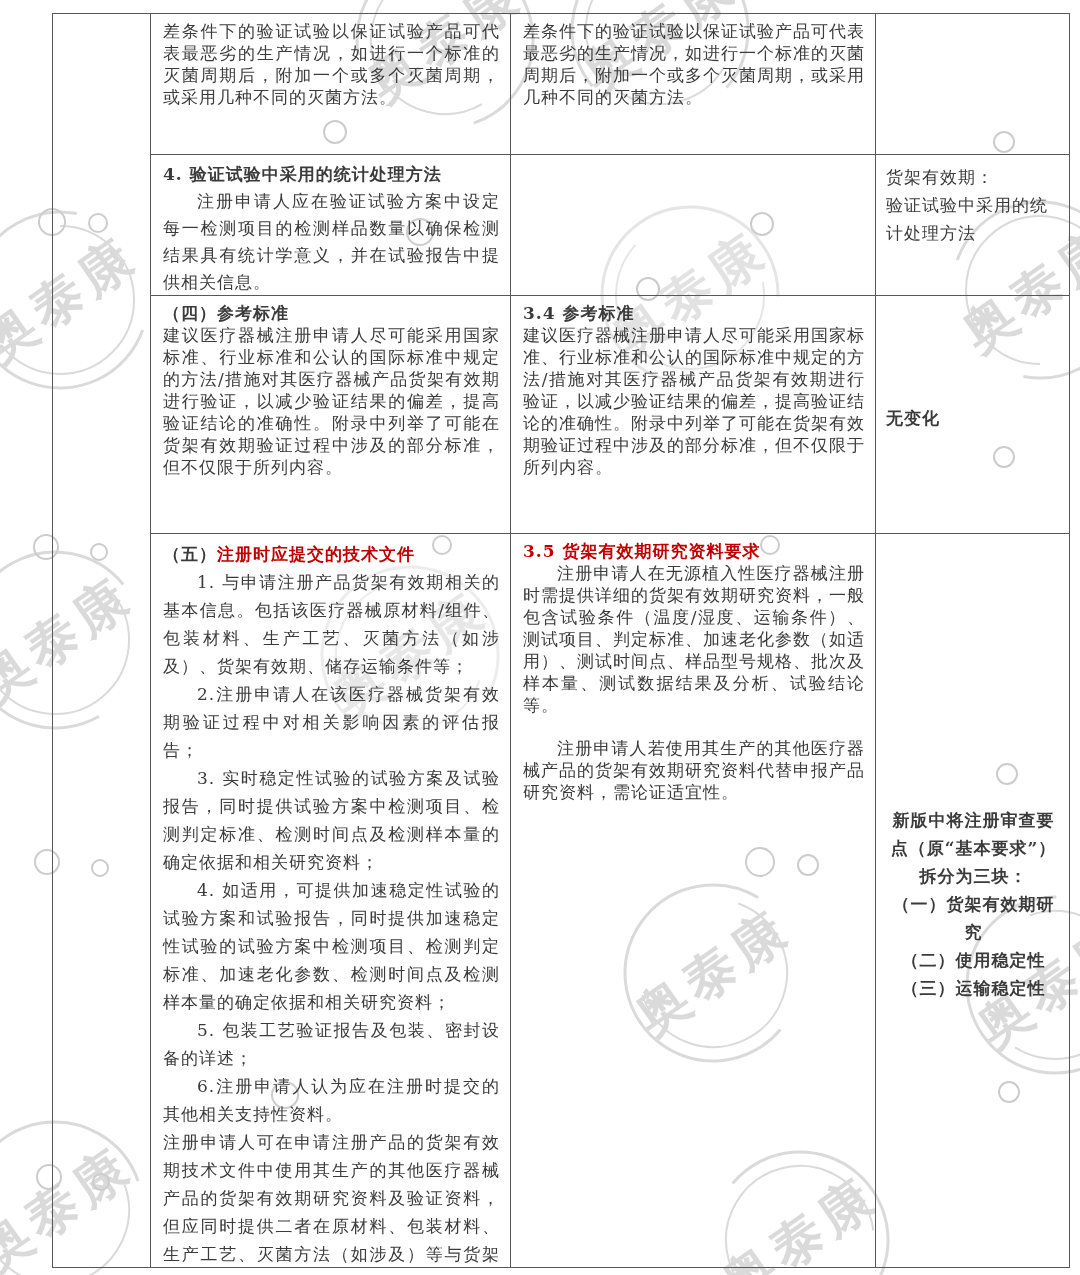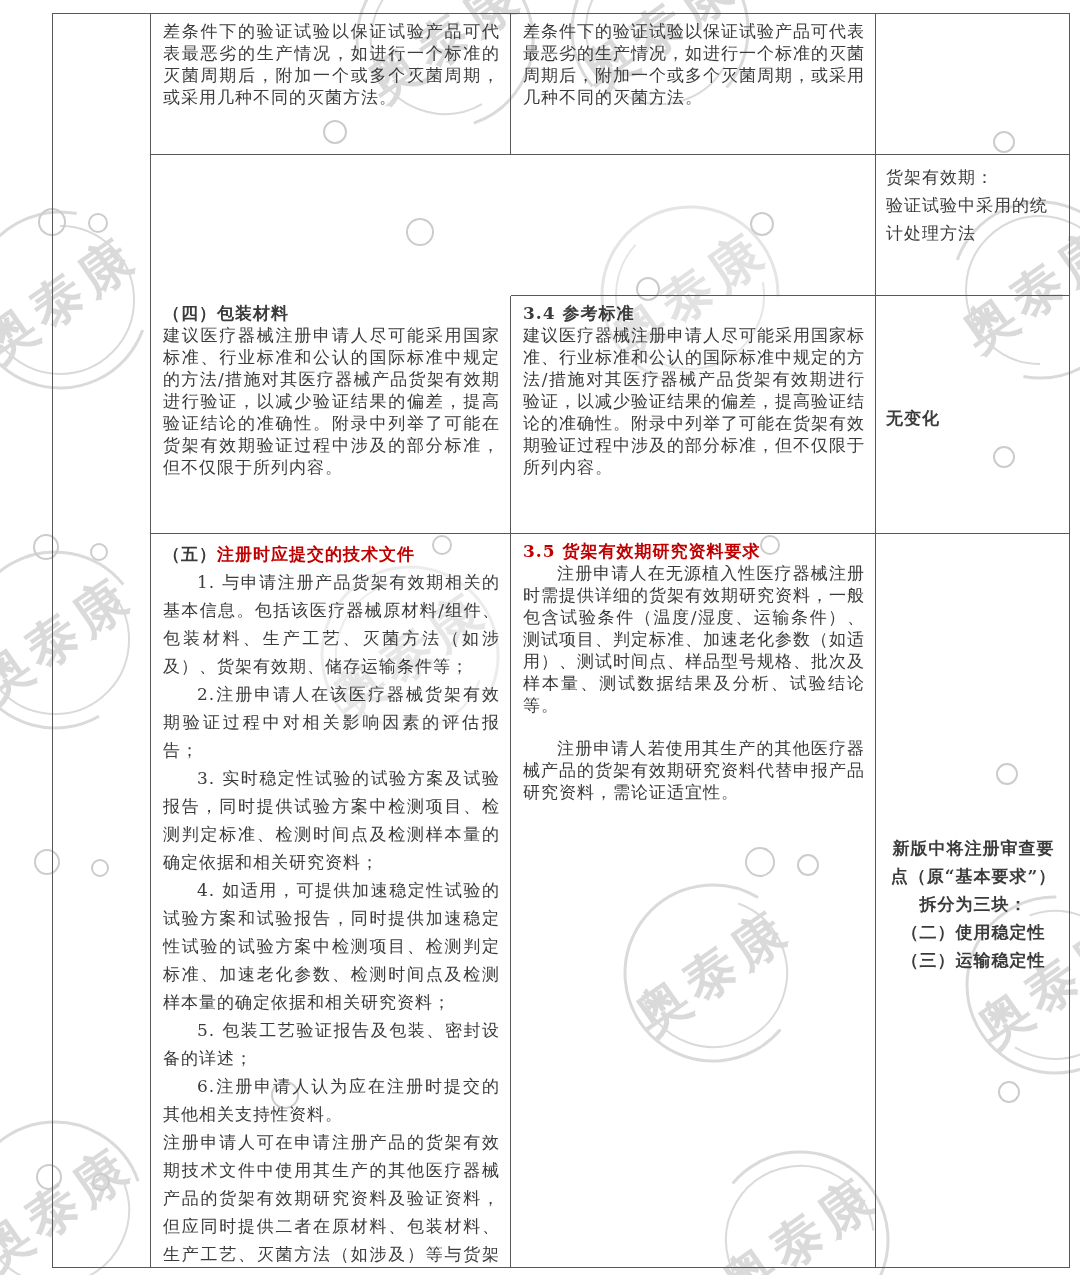--- a/index.html
+++ b/index.html
@@ -185,28 +185,32 @@
   <div class="cell label-col"></div>
 
   <div class="cell" style="grid-column:2;grid-row:1;">
     <div>差条件下的验证试验以保证试验产品可代表最恶劣的生产情况，如进行一个标准的灭菌周期后，附加一个或多个灭菌周期，或采用几种不同的灭菌方法。</div>
   </div>
   <div class="cell" style="grid-column:3;grid-row:1;">
     <div>差条件下的验证试验以保证试验产品可代表最恶劣的生产情况，如进行一个标准的灭菌周期后，附加一个或多个灭菌周期，或采用几种不同的灭菌方法。</div>
   </div>
   <div class="cell last-col" style="grid-column:4;grid-row:1;"></div>
 
+  <div class="cell lh27" style="grid-column:2;grid-row:2;">
+    <div class="heading">4.  验证试验中采用的统计处理方法</div>
+    <div class="indent">注册申请人应在验证试验方案中设定每一检测项目的检测样品数量以确保检测结果具有统计学意义，并在试验报告中提供相关信息。</div>
+  </div>
   <div class="cell" style="grid-column:3;grid-row:2;"></div>
   <div class="cell last-col remark-cell lh28" style="grid-column:4;grid-row:2;text-align:left;">
     <div>货架有效期：</div>
     <div>验证试验中采用的统计处理方法</div>
   </div>
 
   <div class="cell" style="grid-column:2;grid-row:3;">
-    <div class="heading">（四）包装材料</div>
+    <div class="heading">（四）参考标准</div>
     <div>建议医疗器械注册申请人尽可能采用国家标准、行业标准和公认的国际标准中规定的方法/措施对其医疗器械产品货架有效期进行验证，以减少验证结果的偏差，提高验证结论的准确性。附录中列举了可能在货架有效期验证过程中涉及的部分标准，但不仅限于所列内容。</div>
   </div>
   <div class="cell" style="grid-column:3;grid-row:3;">
     <div class="heading">3.4 参考标准</div>
     <div>建议医疗器械注册申请人尽可能采用国家标准、行业标准和公认的国际标准中规定的方法/措施对其医疗器械产品货架有效期进行验证，以减少验证结果的偏差，提高验证结论的准确性。附录中列举了可能在货架有效期验证过程中涉及的部分标准，但不仅限于所列内容。</div>
   </div>
   <div class="cell last-col remark-cell vcenter lh28" style="grid-column:4;grid-row:3;text-align:left;">
     <div>无变化</div>
   </div>
 
@@ -222,17 +226,18 @@
     <div class="indent">6.注册申请人认为应在注册时提交的其他相关支持性资料。</div>
     <div>注册申请人可在申请注册产品的货架有效期技术文件中使用其生产的其他医疗器械产品的货架有效期研究资料及验证资料，但应同时提供二者在原材料、包装材料、生产工艺、灭菌方法（如涉及）等与货架有效期相关的信息对比资料和二者在货架有效期</div>
   </div>
   <div class="cell last-row" style="grid-column:3;grid-row:4;">
     <div class="heading red">3.5 货架有效期研究资料要求</div>
     <div class="indent">注册申请人在无源植入性医疗器械注册时需提供详细的货架有效期研究资料，一般包含试验条件（温度/湿度、运输条件）、测试项目、判定标准、加速老化参数（如适用）、测试时间点、样品型号规格、批次及样本量、测试数据结果及分析、试验结论等。</div>
     <div class="indent" style="margin-top:21px;">注册申请人若使用其生产的其他医疗器械产品的货架有效期研究资料代替申报产品研究资料，需论证适宜性。</div>
   </div>
   <div class="cell last-col last-row remark-cell vcenter lh28" style="grid-column:4;grid-row:4;text-align:center;">
     <div>新版中将注册审查要点（原“基本要求”）拆分为三块：</div>
+    <div>（一）货架有效期研究</div>
     <div>（二）使用稳定性</div>
     <div>（三）运输稳定性</div>
   </div>
 
 </div>
 
 </body></html>

